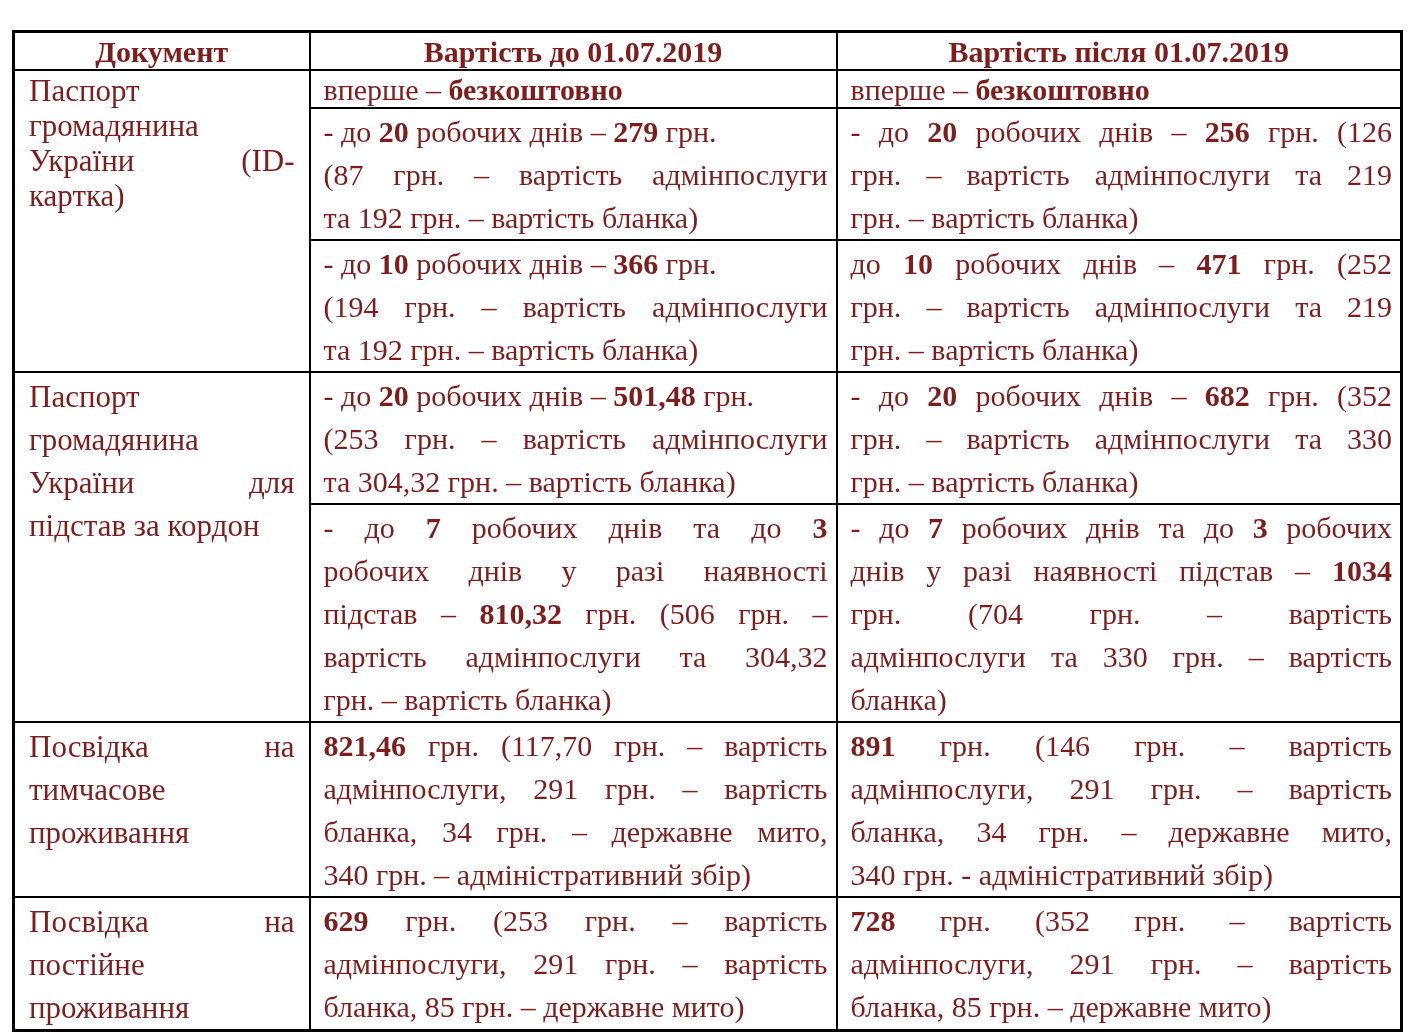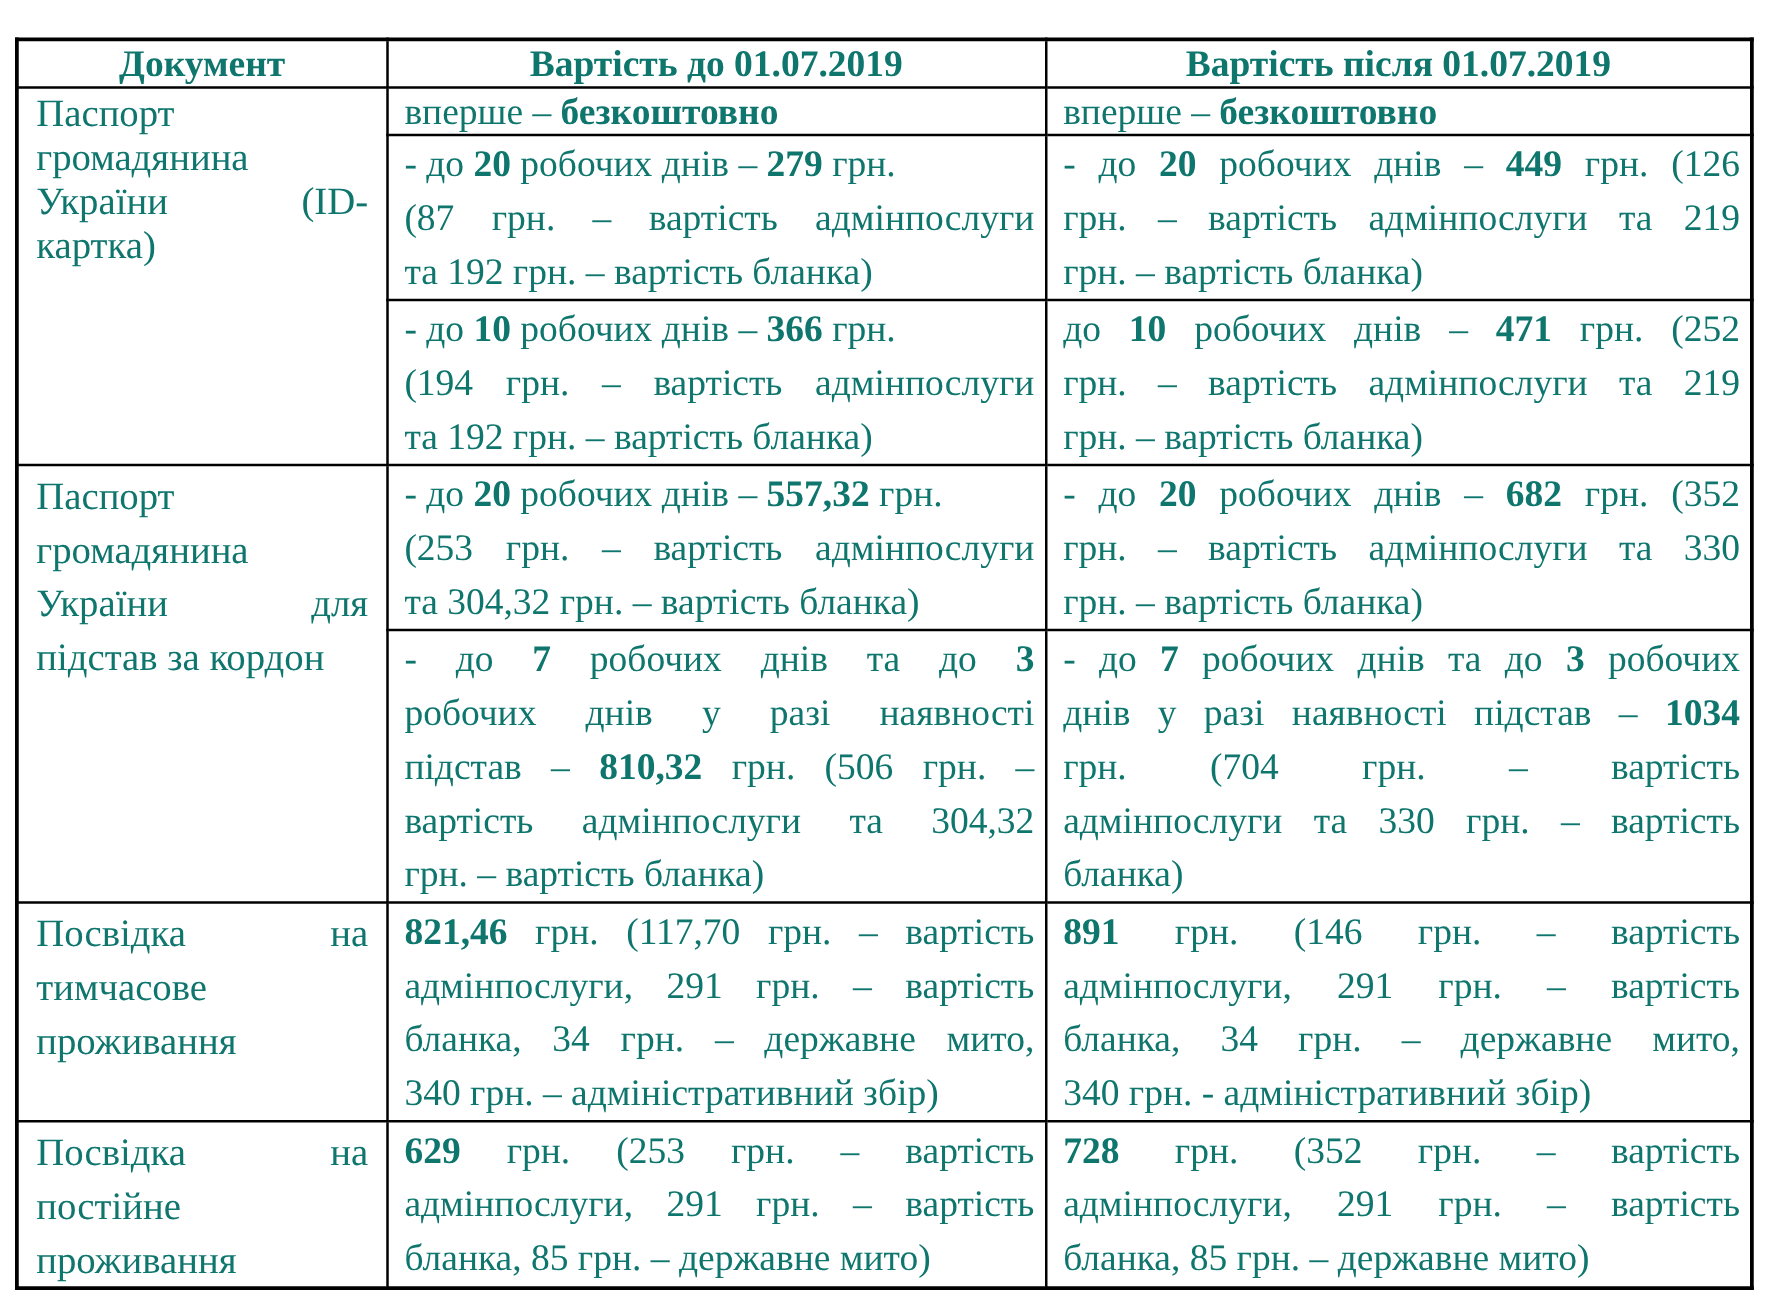--- a/index.html
+++ b/index.html
@@ -2,21 +2,21 @@
 <html><head>
 <meta charset="utf-8">
 <style>
   html,body{margin:0;padding:0;background:#ffffff;}
   .page{
     position:relative;
     width:1413px;height:1032px;
     background:#ffffff;
     overflow:hidden;
     font-family:"Liberation Serif","DejaVu Serif",serif;
-    color:#0f766e;
+    color:#7f1d1d;
   }
   table.cost-table{
     position:absolute;left:12px;top:30px;
     width:1388px;
     border-collapse:collapse;
     table-layout:fixed;
     border:3px solid #000;
   }
   th,td{
     border:2px solid #000;
@@ -81,21 +81,21 @@
             <div class="para">
               <div class="line"><span>- до </span><b>20</b><span> робочих днів – </span><b>279</b><span> грн.</span></div>
             </div>
             <div class="para">
               <div class="line spread"><span>(87 грн. – вартість адмінпослуги</span></div>
               <div class="line"><span>та 192 грн. – вартість бланка)</span></div>
             </div>
           </td>
         <td class="cost-cell">
             <div class="para">
-              <div class="line spread"><span>- до </span><b>20</b><span> робочих днів – </span><b>449</b><span> грн. (126</span></div>
+              <div class="line spread"><span>- до </span><b>20</b><span> робочих днів – </span><b>256</b><span> грн. (126</span></div>
               <div class="line spread"><span>грн. – вартість адмінпослуги та 219</span></div>
               <div class="line"><span>грн. – вартість бланка)</span></div>
             </div>
           </td>
       </tr>
       <tr style="height:129px">
         <td class="cost-cell">
             <div class="para">
               <div class="line"><span>- до </span><b>10</b><span> робочих днів – </span><b>366</b><span> грн.</span></div>
             </div>
@@ -117,21 +117,21 @@
         <td class="doc-cell" rowspan="2">
             <div class="para">
               <div class="line spread"><span>Паспорт</span></div>
               <div class="line spread"><span>громадянина</span></div>
               <div class="line spread"><span>України для</span></div>
               <div class="line"><span>підстав за кордон</span></div>
             </div>
           </td>
         <td class="cost-cell">
             <div class="para">
-              <div class="line"><span>- до </span><b>20</b><span> робочих днів – </span><b>557,32</b><span> грн.</span></div>
+              <div class="line"><span>- до </span><b>20</b><span> робочих днів – </span><b>501,48</b><span> грн.</span></div>
             </div>
             <div class="para">
               <div class="line spread"><span>(253 грн. – вартість адмінпослуги</span></div>
               <div class="line"><span>та 304,32 грн. – вартість бланка)</span></div>
             </div>
           </td>
         <td class="cost-cell">
             <div class="para">
               <div class="line spread"><span>- до </span><b>20</b><span> робочих днів – </span><b>682</b><span> грн. (352</span></div>
               <div class="line spread"><span>грн. – вартість адмінпослуги та 330</span></div>

